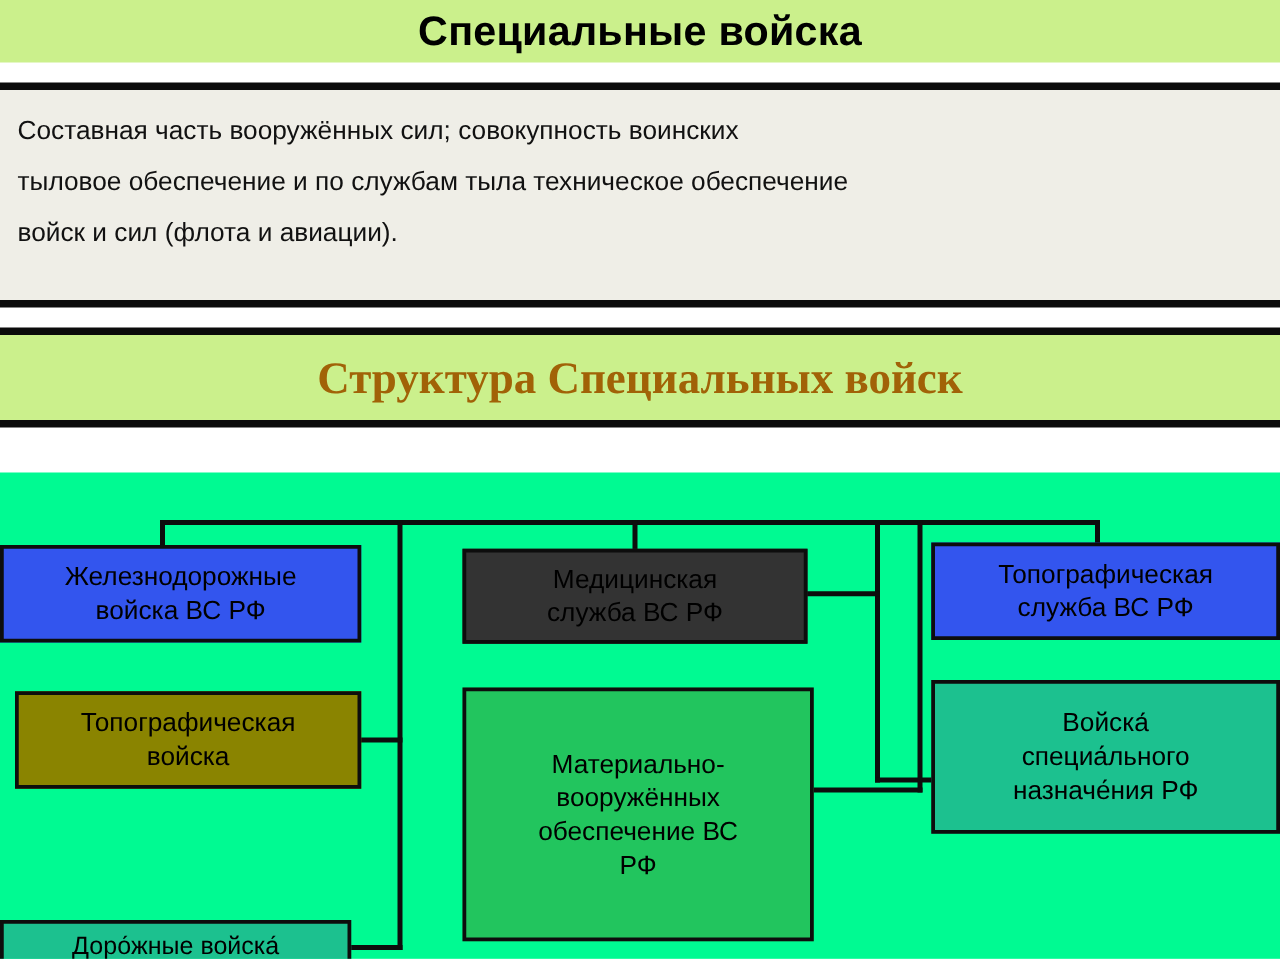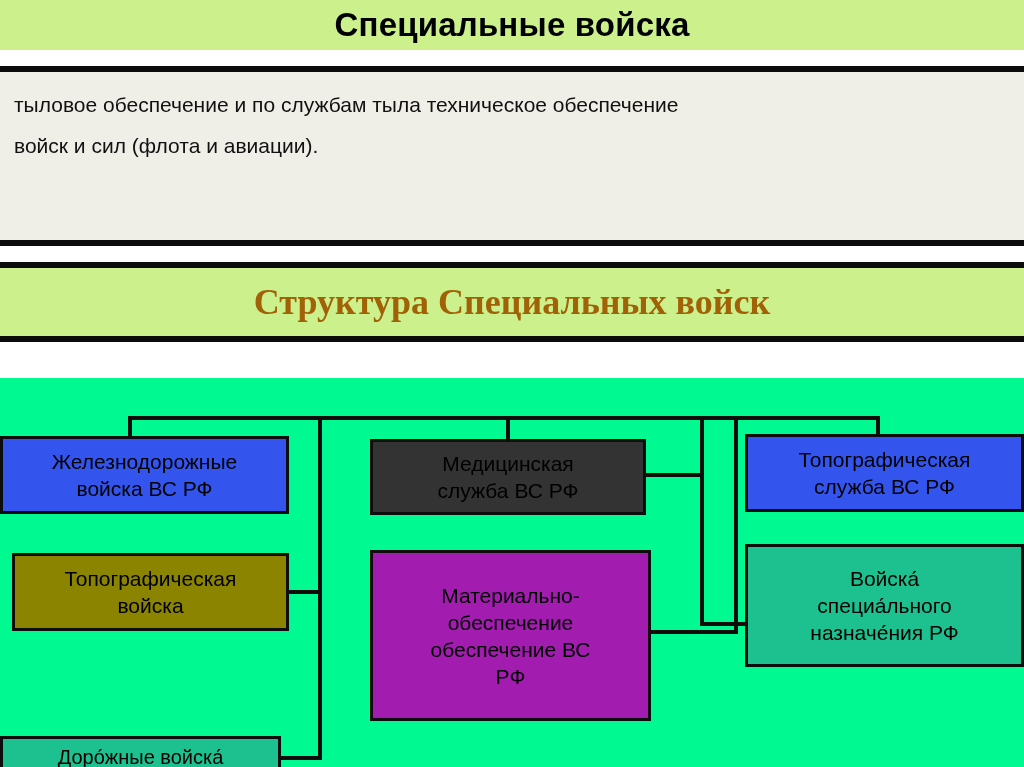--- a/index.html
+++ b/index.html
@@ -117,21 +117,21 @@
     line-height: 27px;
     padding: 2px 6px;
     z-index: 3;
   }
   .node span { display: block; }
 
   .node-rail   { left: 0;   top: 58px;  width: 289px; height: 78px;  background: #3355ee; }
   .node-pipe   { left: 12px; top: 175px; width: 277px; height: 78px;  background: #8a8400; }
   .node-road   { left: 0;   top: 358px; width: 281px; height: 42px;  background: #1cc18f; font-size: 20px; }
   .node-med    { left: 370px; top: 61px;  width: 276px; height: 76px;  background: #333333; }
-  .node-mto    { left: 370px; top: 172px; width: 281px; height: 171px; background: #a21caf; }
+  .node-mto    { left: 370px; top: 172px; width: 281px; height: 203px; background: #22c55e; }
   .node-topo   { left: 745px; top: 56px;  width: 279px; height: 78px;  background: #3355ee; }
   .node-spetz  { left: 745px; top: 166px; width: 279px; height: 123px; background: #1cc18f; }
 
   
   .line {
     position: absolute;
     background: #0d0d0d;
     z-index: 1;
   }
   .h { height: 4px; }
@@ -141,20 +141,21 @@
 <body>
 
 <div class="page">
 
   <div class="title-banner">
     <div class="title-text">Специальные войска</div>
   </div>
   <div class="rule rule-1"></div>
 
   <div class="description">
+    <p>Составная часть вооружённых сил; совокупность воинских</p>
     <p>тыловое обеспечение и по службам тыла техническое обеспечение</p>
     <p>войск и сил (флота и авиации).</p>
   </div>
   <div class="rule rule-2"></div>
   <div class="rule rule-3"></div>
 
   <div class="section-banner">
     <div class="section-text">Структура Специальных войск</div>
   </div>
   <div class="rule rule-4"></div>
@@ -203,21 +204,21 @@
     <div class="node node-med">
       <div>
         <span>Медицинская</span>
         <span>служба ВС РФ</span>
       </div>
     </div>
 
     <div class="node node-mto">
       <div>
         <span>Материально-</span>
-        <span>обеспечение</span>
+        <span>вооружённых</span>
         <span>обеспечение ВС</span>
         <span>РФ</span>
       </div>
     </div>
 
     <div class="node node-topo">
       <div>
         <span>Топографическая</span>
         <span>служба ВС РФ</span>
       </div>

